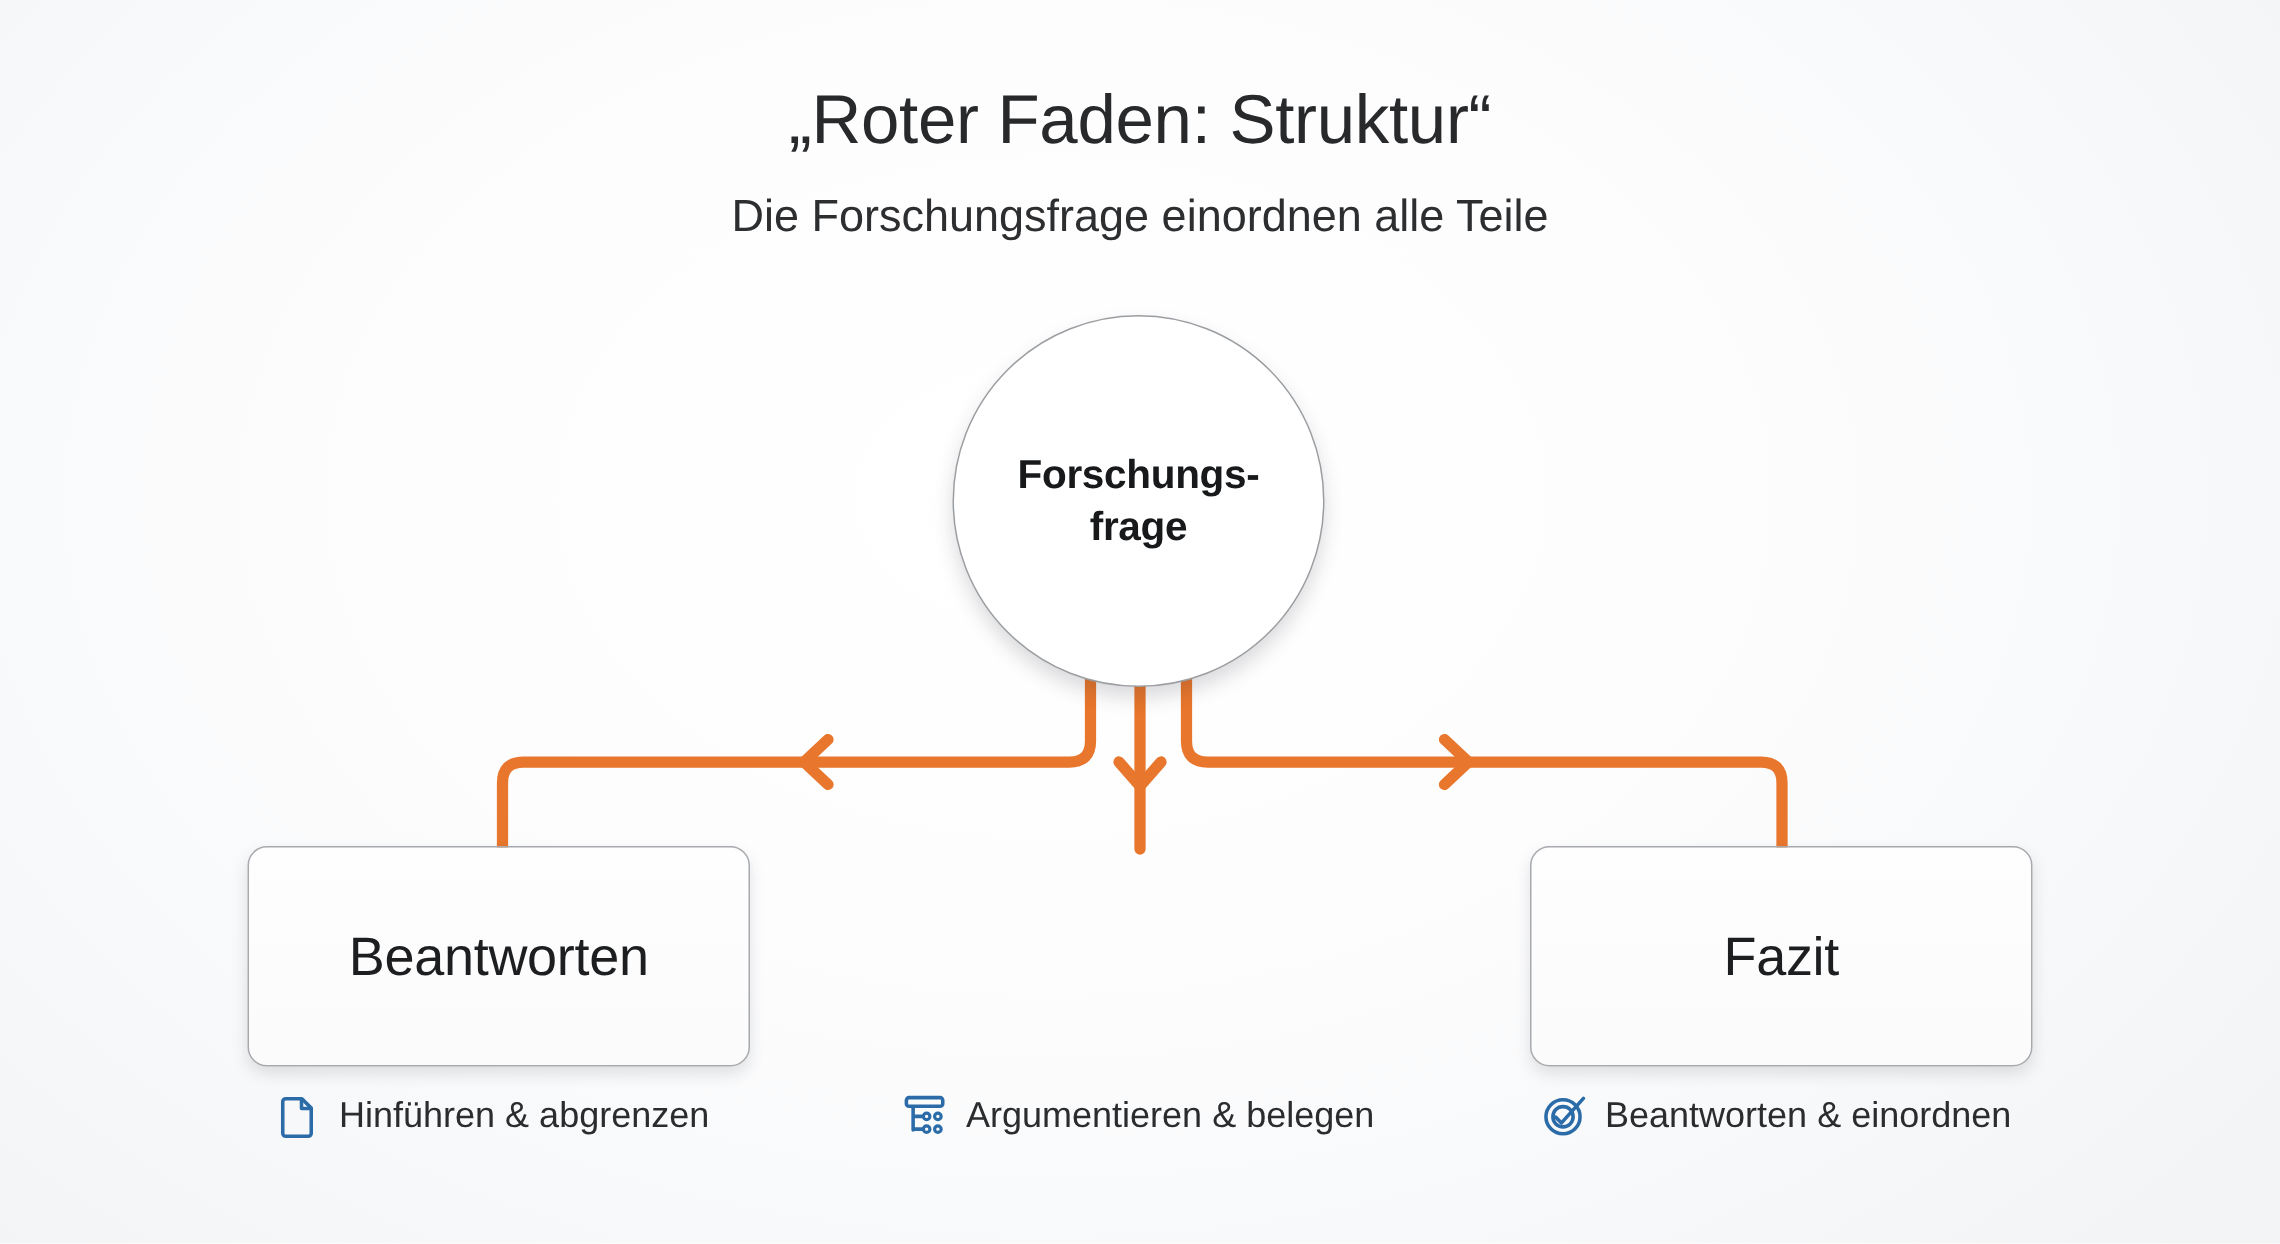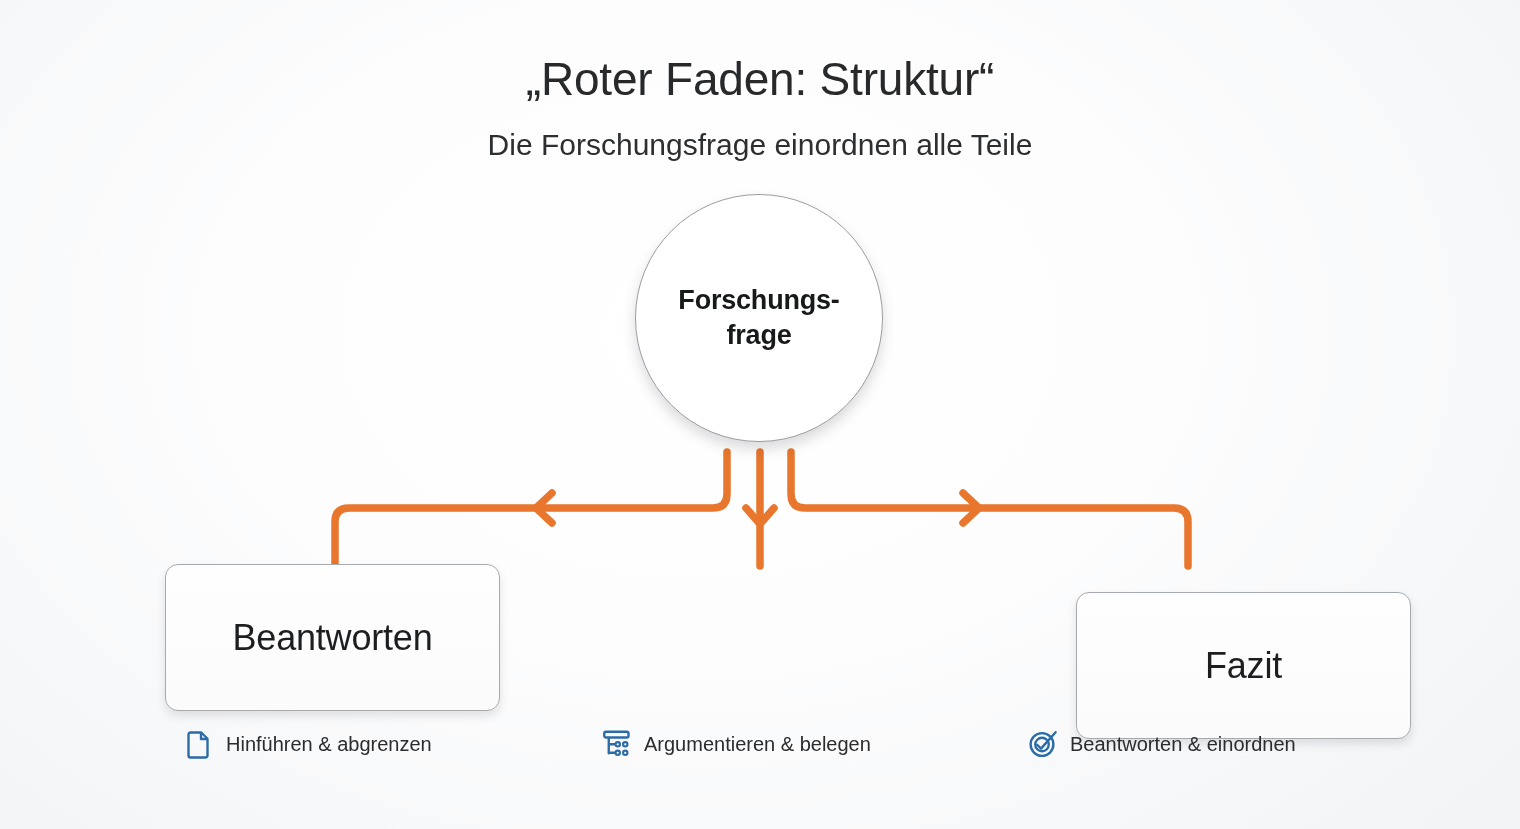--- a/index.html
+++ b/index.html
@@ -53,21 +53,21 @@
     top: 0;
     width: 1520px;
     height: 829px;
     pointer-events: none;
   }
 
   
   #hub {
     position: absolute;
     left: 635px;
-    top: 194px;
+    top: 210px;
     width: 246px;
     height: 246px;
     border-radius: 50%;
     background: #ffffff;
     border: 1.4px solid #9b9ea1;
     box-shadow: 0 7px 13px rgba(40, 44, 52, 0.17);
     display: flex;
     align-items: center;
     justify-content: center;
     z-index: 3;
@@ -99,39 +99,39 @@
   }
   .node-label {
     font-size: 36px;
     font-weight: 400;
     color: #1c1e20;
     letter-spacing: -0.2px;
     white-space: nowrap;
   }
   #box-0 { left: 165px; }
   #box-1 { left: 592px; }
-  #box-2 { left: 1076px; margin-top: 28px; }
+  #box-2 { left: 1020px; }
 
   
   .caption {
     position: absolute;
     top: 729px;
     display: flex;
     align-items: center;
     gap: 12px;
     z-index: 3;
   }
   .caption-icon {
     width: 30px;
     height: 30px;
     flex: 0 0 30px;
     display: block;
   }
   .caption-text {
-    font-size: 20px;
+    font-size: 24px;
     font-weight: 400;
     color: #2a2c2e;
     white-space: nowrap;
   }
   #caption-0 { left: 184px; }
   #caption-1 { left: 602px; }
   #caption-2 { left: 1028px; }
 </style>
 </head>
 <body>

